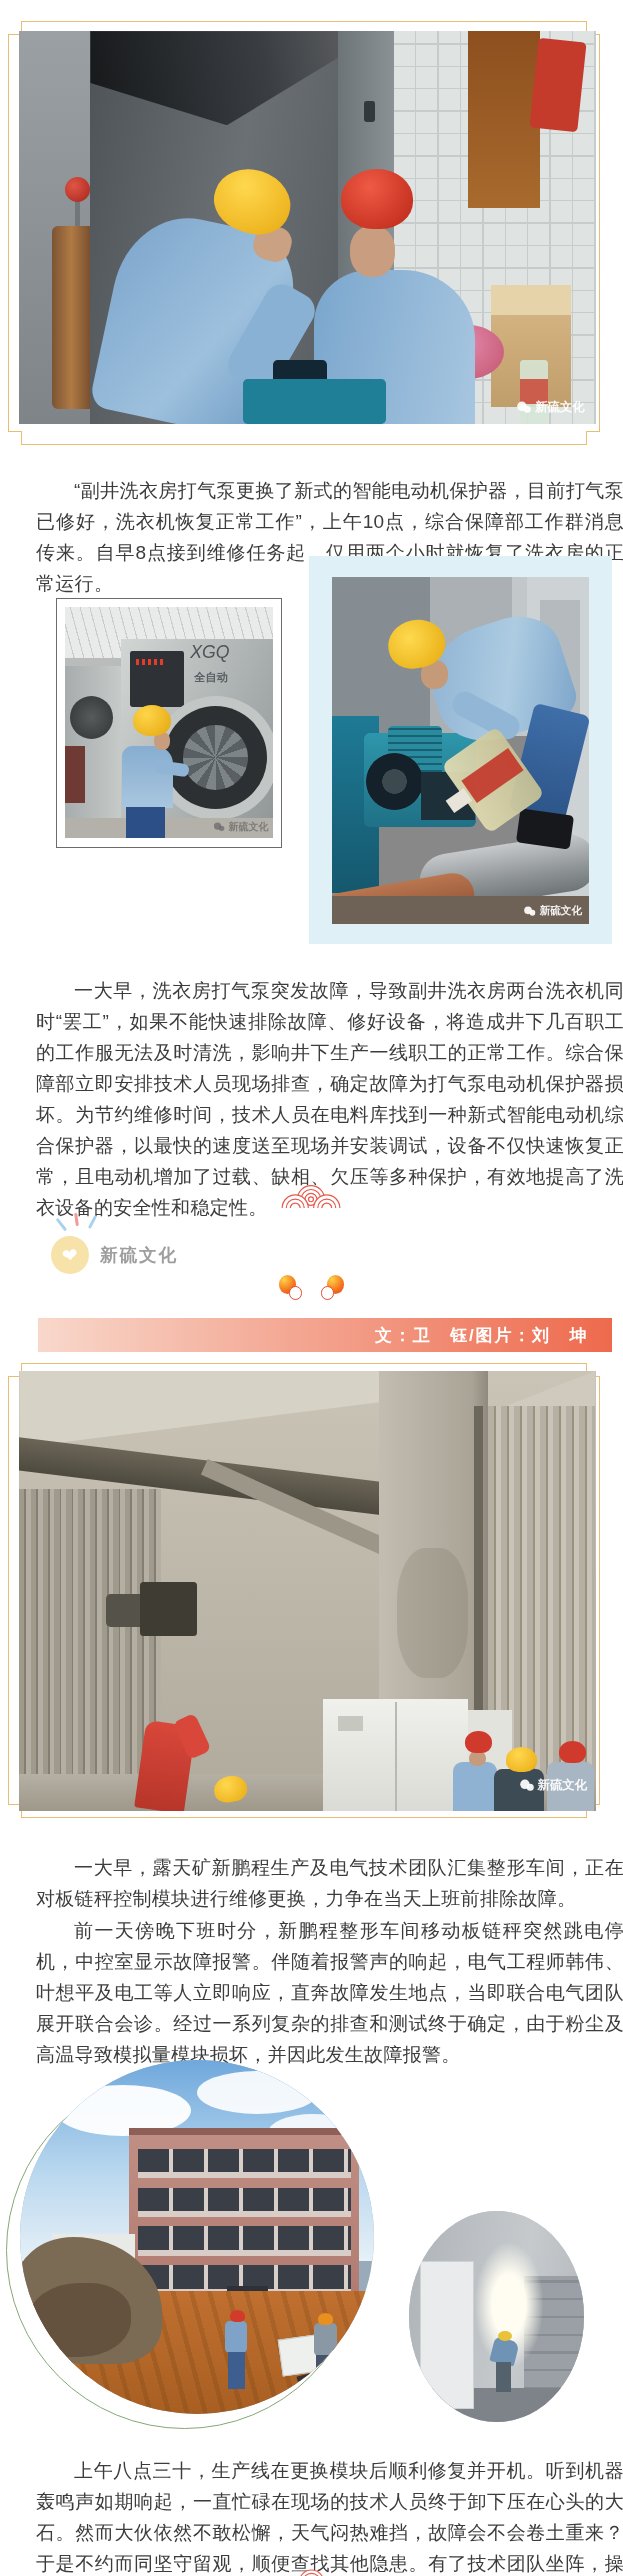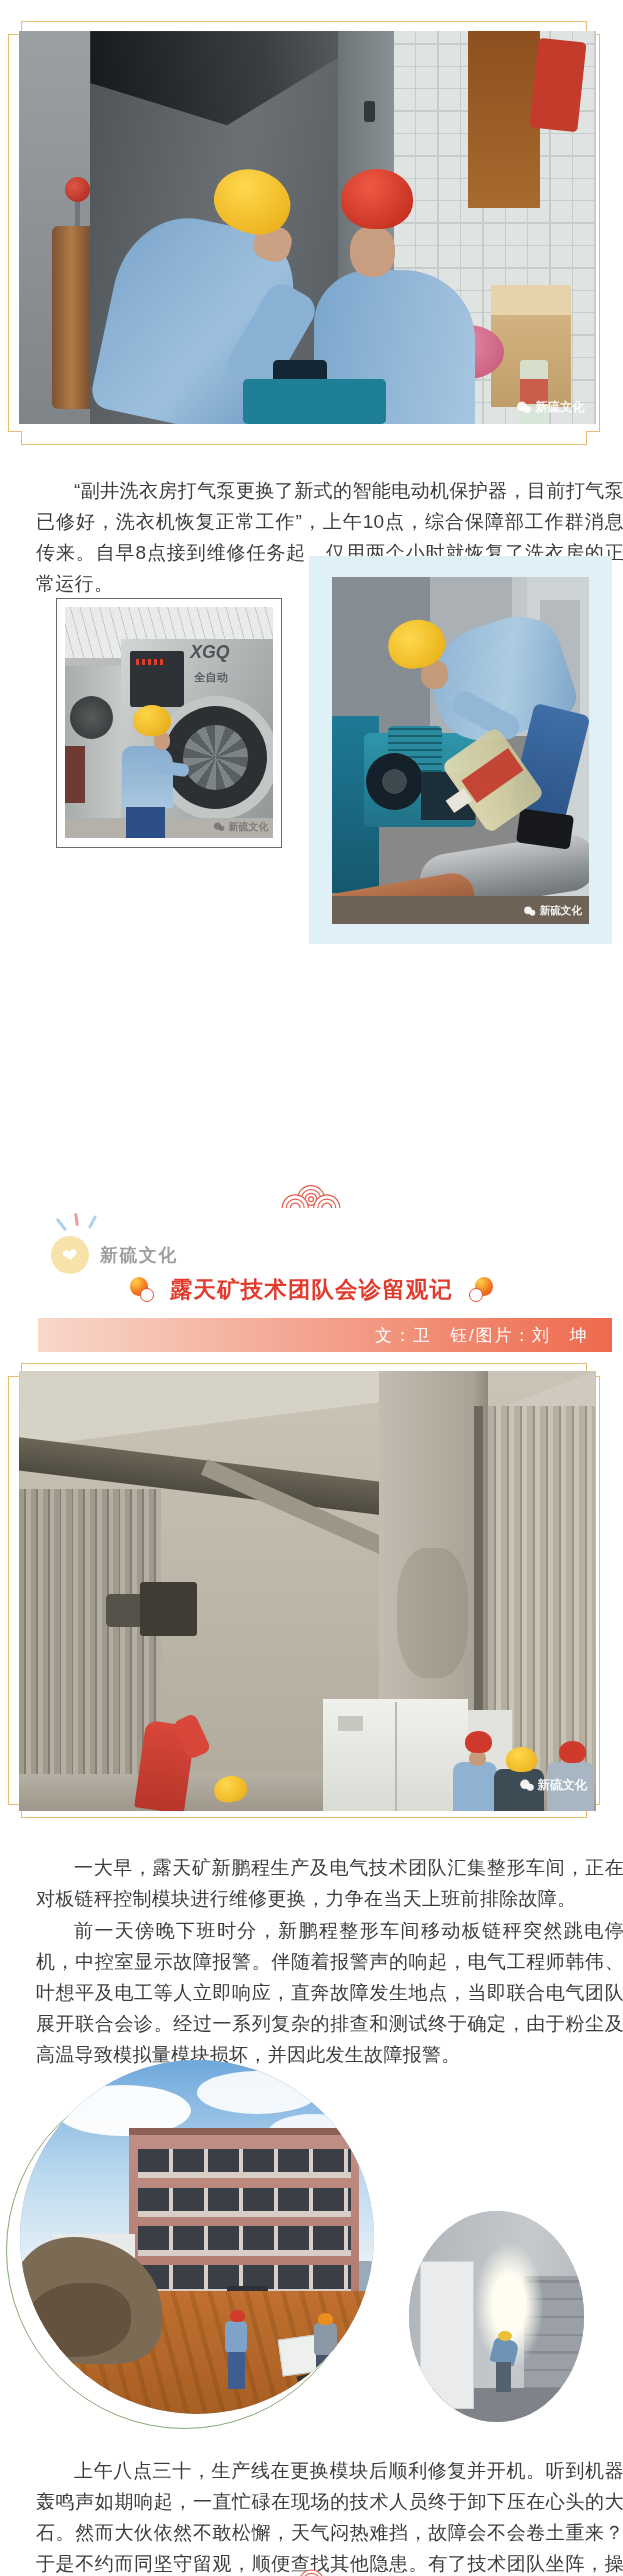--- a/index.html
+++ b/index.html
@@ -60,21 +60,21 @@
   .bluepanel{position:absolute;left:309px;top:540px;width:303px;height:388px;background:var(--bluepanel);}
   .p2-bg{inset:0;background:#cdd1d0;}
   .p2-ceil{left:0;top:0;width:208px;height:51px;background-color:#e9eaea;
      background-image:repeating-linear-gradient(75deg,transparent 0 8.3px,#c9cccb 8.3px 9.4px);}
   .p2-beam{left:0;top:51px;width:208px;height:8.3px;background:#b9bcbb;}
   .p2-washL{left:0;top:59px;width:56px;height:172px;background:linear-gradient(90deg,#a7acac,#c6cac9);}
   .p2-doorL{left:4.7px;top:89px;width:43px;height:43px;border-radius:50%;background:radial-gradient(#565b5b,#2f3335);}
   .p2-washB{left:56px;top:32px;width:152px;height:199px;background:linear-gradient(115deg,#d2d6d5,#aab0af 60%,#8f9695);}
   .p2-panel{left:65px;top:44px;width:54px;height:56px;background:#2e3236;border-radius:2.4px;}
   .p2-digits{left:71px;top:52px;width:27px;height:5.3px;background:repeating-linear-gradient(90deg,#e43b2b 0 3.5px,transparent 3.5px 5.9px);}
-  .p2-brand{left:125px;top:35px;color:#4d5357;font-style:italic;font-weight:700;font-size:17.7px;}
+  .p2-brand{left:125px;top:35px;color:#4d5357;font-style:italic;font-weight:400;font-size:17.7px;}
   .p2-type{left:129px;top:63px;color:#5a6064;font-size:11.2px;font-weight:700;}
   .p2-ring1{left:89px;top:89px;width:124px;height:124px;border-radius:50%;background:#c2c7c6;}
   .p2-ring2{left:99px;top:99px;width:103px;height:103px;border-radius:50%;background:#2d3033;}
   .p2-drum{left:118px;top:118px;width:65px;height:65px;border-radius:50%;background:repeating-conic-gradient(#7d8488 0 18deg,#595f63 18deg 36deg);}
   .p2-handle{left:87px;top:141px;width:8.3px;height:37px;background:#3a3e41;}
   .p2-helm{left:68px;top:98px;width:38px;height:31px;border-radius:50% 50% 45% 45%;background:radial-gradient(circle at 35% 30%,#ffd54a,#e2a50e);}
   .p2-face{left:89px;top:125px;width:15.4px;height:17.7px;border-radius:45%;background:#c79d7e;}
   .p2-body{left:57px;top:139px;width:51px;height:62px;border-radius:10.6px 17.7px 0 0;background:linear-gradient(#86add0,#a9c6de);}
   .p2-arm{left:89px;top:155px;width:35px;height:13px;border-radius:5.9px;background:#8fb4d5;transform:rotate(8deg);}
   .p2-pants{left:61px;top:200px;width:39px;height:32px;background:#2b4f86;}
@@ -115,21 +115,21 @@
   .title-row{position:absolute;left:0;top:1258px;width:623px;display:flex;justify-content:center;align-items:center;gap:14px;}
   .title-text{margin:0;font-size:22.4px;font-weight:800;color:var(--red);letter-spacing:1.2px;}
   .orn{position:relative;width:27px;height:28px;}
   .ball{position:absolute;width:17.7px;height:19px;border-radius:50%;background:radial-gradient(circle at 30% 25%,#ffd24a,#f4791f 55%,#e8401f);}
   .ring{position:absolute;width:11.8px;height:11.8px;border:1.8px solid #e24a2e;border-radius:50%;background:#fff;}
   .orn-l .ball{left:1.2px;top:1.2px;} .orn-l .ring{left:11.2px;top:12.4px;}
   .orn-r .ball{right:1.2px;top:1.2px;} .orn-r .ring{right:11.2px;top:12.4px;}
   .byline-bar{position:absolute;left:38px;top:1302px;width:574px;height:34px;
      background:linear-gradient(90deg,#f8d8cb,#ee6a4d);display:flex;align-items:center;justify-content:flex-end;
      padding-right:23.6px;box-sizing:border-box;}
-  .byline-text{color:#fff;font-size:17px;font-weight:400;letter-spacing:1.8px;}
+  .byline-text{color:#fff;font-size:17px;font-weight:700;letter-spacing:1.8px;}
   
   .p4-bg{inset:0;background:linear-gradient(#c9c4b6,#b0aa9c);}
   .p4-roofL{left:0;top:0;width:366px;height:77px;background:#d6d2c6;clip-path:polygon(0 0,100% 0,100% 40%,0 100%);}
   .p4-beam{left:-11.8px;top:89px;width:390px;height:33px;background:linear-gradient(#6b6557,#4e4a3f);transform:rotate(7deg);}
   .p4-hoistm{left:87px;top:223px;width:43px;height:33px;background:#55524a;border-radius:4.7px;}
   .p4-hoist{left:121px;top:211px;width:57px;height:54px;background:#3f3c33;border-radius:3.5px;}
   .p4-brace{left:177px;top:127px;width:195px;height:16.5px;background:#9b9687;transform:rotate(24deg);}
   .p4-col{left:360px;top:0;width:109px;height:440px;background:linear-gradient(90deg,#c2bdb0,#a9a496 85%,#8f8a7d);}
   .p4-stain{left:378px;top:177px;width:71px;height:130px;border-radius:40%;background:rgba(120,115,100,.25);}
   .p4-roofR{left:469px;top:0;width:107px;height:77px;background:#cfcabd;clip-path:polygon(0 55%,100% 0,100% 100%,0 100%);}
@@ -297,20 +297,21 @@
       <div class="wm" style="right:7px;bottom:5.9px;font-size:10.6px;">
         <svg width="13" height="10.6" viewBox="0 0 26 22">
             <circle cx="10" cy="9" r="8" fill="currentColor"></circle>
             <circle cx="19" cy="14" r="6" fill="currentColor"></circle>
           </svg>
         <span>新硫文化</span>
       </div>
     </div>
   </div>
 
+  <p class="para" style="top:940px;">一大早，洗衣房打气泵突发故障，导致副井洗衣房两台洗衣机同时“罢工”，如果不能快速排除故障、修好设备，将造成井下几百职工的工作服无法及时清洗，影响井下生产一线职工的正常工作。综合保障部立即安排技术人员现场排查，确定故障为打气泵电动机保护器损坏。为节约维修时间，技术人员在电料库找到一种新式智能电动机综合保护器，以最快的速度送至现场并安装调试，设备不仅快速恢复正常，且电动机增加了过载、缺相、欠压等多种保护，有效地提高了洗衣设备的安全性和稳定性。</p>
 
   <svg class="cloud" style="left:277px;top:1167px;" width="68" height="25" viewBox="0 0 120 46">
     <g fill="#fff" stroke="#e6584a" stroke-width="2.2">
       <circle cx="60" cy="30" r="25"></circle>
         <circle cx="60" cy="30" r="18"></circle>
         <circle cx="60" cy="30" r="11"></circle>
         <circle cx="60" cy="30" r="4.5"></circle>
       <circle cx="31" cy="46" r="24"></circle>
         <circle cx="31" cy="46" r="16.5"></circle>
         <circle cx="31" cy="46" r="9"></circle>
@@ -328,21 +329,20 @@
   <div class="badge-circle">
     <span class="badge-heart">❤</span>
   </div>
   <div class="badge-label">新硫文化</div>
 
   <div class="title-row">
     <span class="orn orn-l">
       <span class="ball"></span>
       <span class="ring"></span>
     </span>
-    <h1 class="title-text">露天矿技术团队会诊留观记</h1>
     <span class="orn orn-r">
       <span class="ball"></span>
       <span class="ring"></span>
     </span>
   </div>
 
   <div class="byline-bar">
     <span class="byline-text">文：卫　钰/图片：刘　坤</span>
   </div>
 

